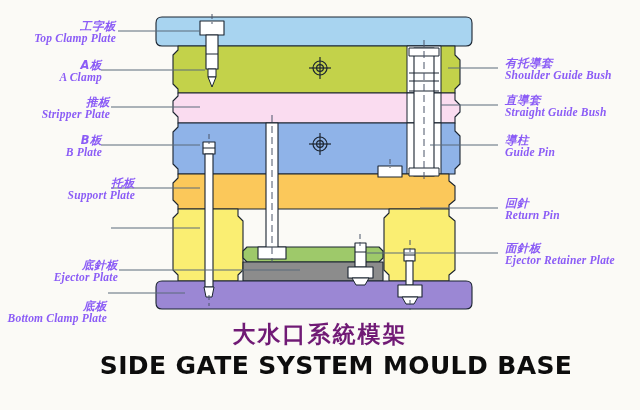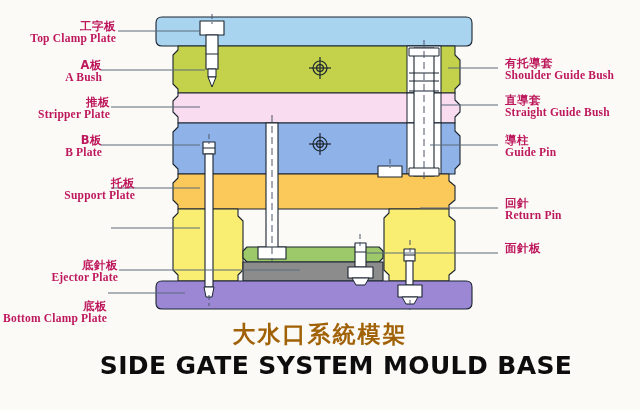--- a/index.html
+++ b/index.html
@@ -5,33 +5,33 @@
   html,body{margin:0;padding:0;}
   body{
     width:640px;height:410px;overflow:hidden;
     background:#fbfaf6;
     font-family:"Liberation Serif",serif;
     position:relative;
   }
   #stage{position:absolute;left:0;top:0;width:640px;height:410px;}
 
   
-  .lbl{position:absolute;color:#be185d;line-height:1.06;}
+  .lbl{position:absolute;color:#8b5cf6;line-height:1.06;font-style:italic;}
   .lbl .cn{font-family:"DejaVu Sans",sans-serif;font-weight:700;font-size:11.5px;letter-spacing:.5px;display:block;}
   .lbl .en{font-family:"Liberation Serif",serif;font-weight:700;font-size:11.5px;letter-spacing:.2px;display:block;}
   .lbl.left{text-align:right;}
   .lbl.right{text-align:left;}
 
   svg{position:absolute;left:0;top:0;}
 
   
   .title-cn{
     position:absolute;width:640px;text-align:center;
     font-family:"DejaVu Sans",sans-serif;font-weight:700;
-    font-size:23px;letter-spacing:2px;color:#a16207;
+    font-size:23px;letter-spacing:2px;color:#701a75;
   }
   .title-en{
     position:absolute;width:640px;text-align:center;
     font-family:"DejaVu Sans",sans-serif;font-weight:700;
     font-size:25px;letter-spacing:.4px;color:#0d0d0d;padding-left:16px;
   }
 </style>
 </head>
 <body>
 
@@ -174,21 +174,21 @@
     </g>
   </svg>
 
   <div class="lbl left" style="right:524px;top:20px;">
     <span class="cn">工字板</span>
     <span class="en">Top Clamp Plate</span>
   </div>
 
   <div class="lbl left" style="right:538px;top:59px;">
     <span class="cn">A板</span>
-    <span class="en">A Bush</span>
+    <span class="en">A Clamp</span>
   </div>
 
   <div class="lbl left" style="right:530px;top:96px;">
     <span class="cn">推板</span>
     <span class="en">Stripper Plate</span>
   </div>
 
   <div class="lbl left" style="right:538px;top:134px;margin-left:12px;">
     <span class="cn">B板</span>
     <span class="en">B Plate</span>
@@ -225,18 +225,19 @@
     <span class="en">Guide Pin</span>
   </div>
 
   <div class="lbl right" style="left:505px;top:197px;">
     <span class="cn">回針</span>
     <span class="en">Return Pin</span>
   </div>
 
   <div class="lbl right" style="left:505px;top:242px;">
     <span class="cn">面針板</span>
+    <span class="en">Ejector Retainer Plate</span>
   </div>
 
   <div class="title-cn" style="top:319px;">大水口系統模架</div>
   <div class="title-en" style="top:351px;">SIDE GATE SYSTEM MOULD BASE</div>
 
 </div>
 
 </body></html>

